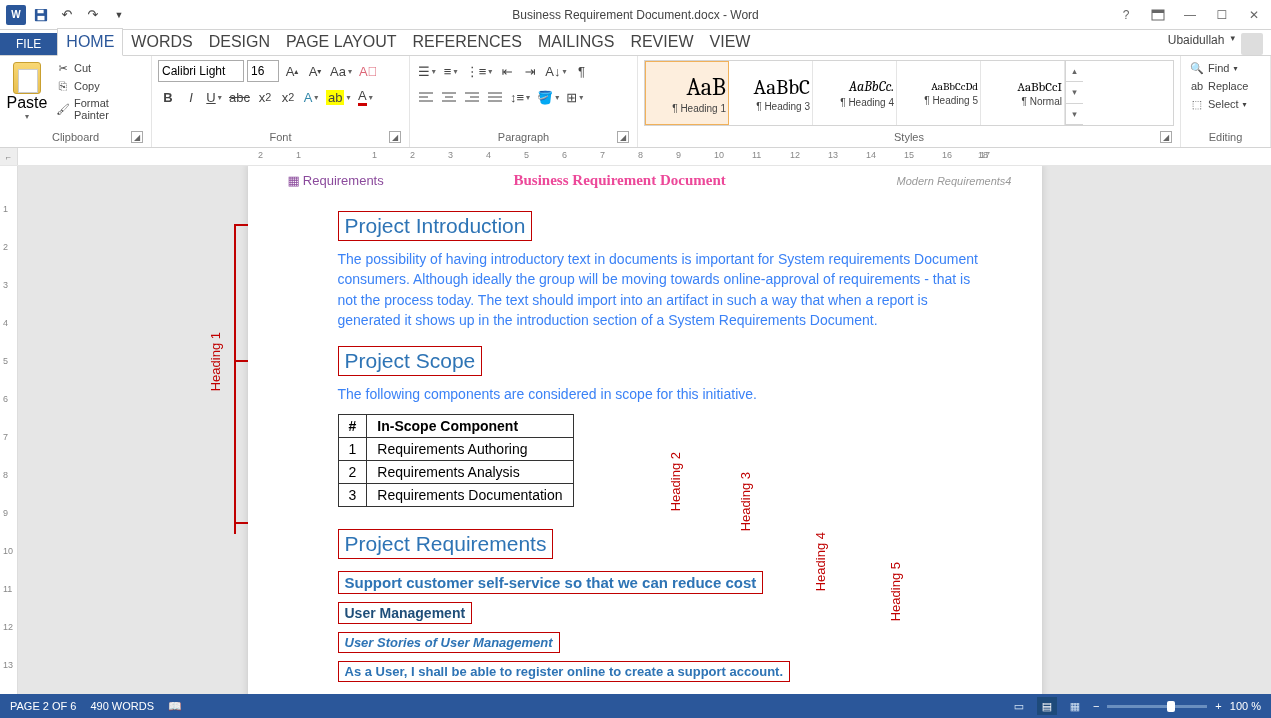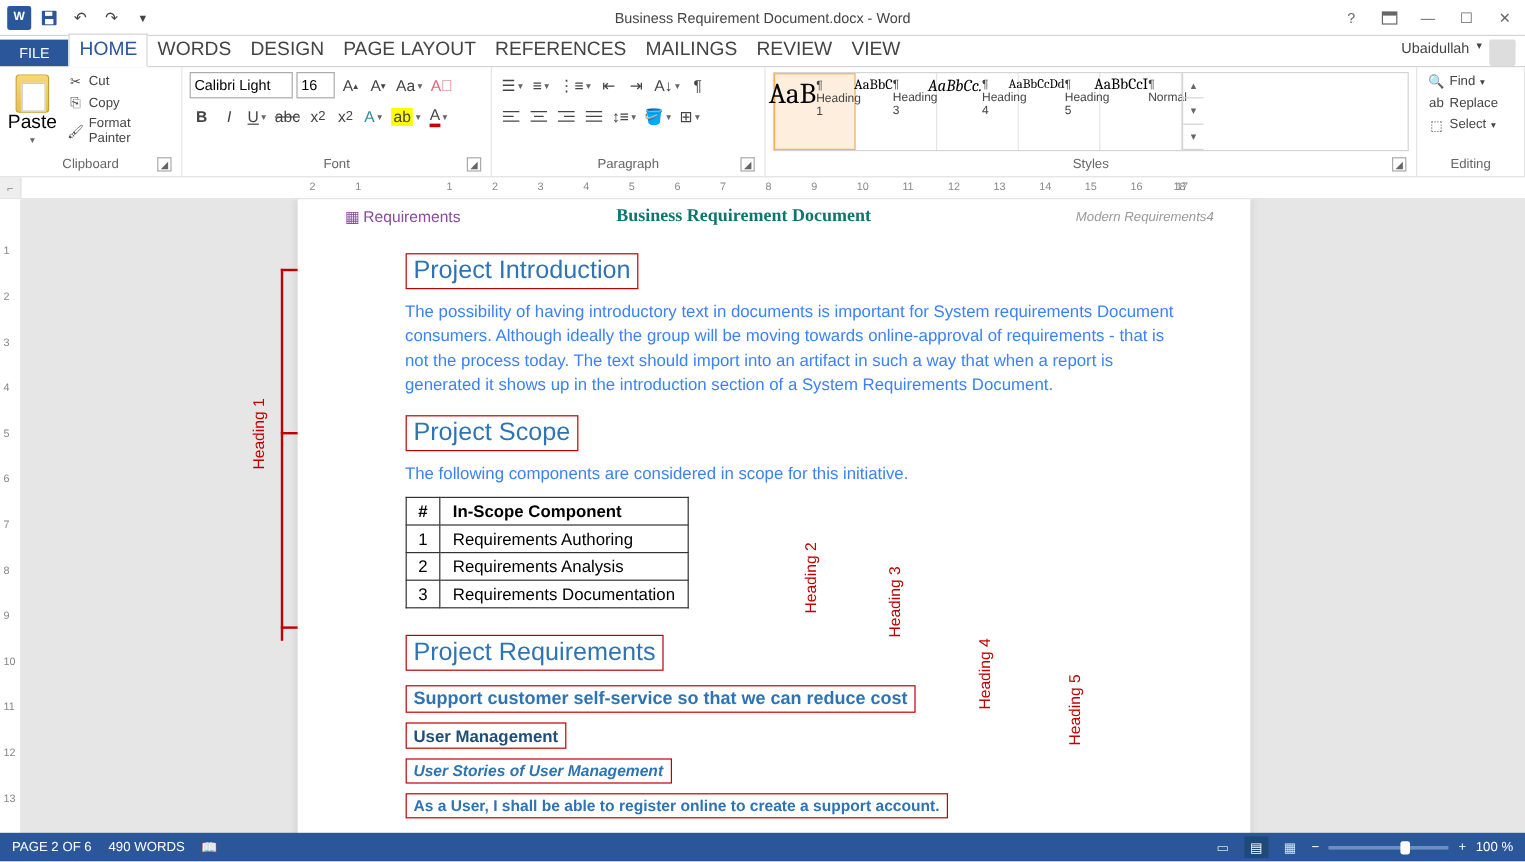--- a/index.html
+++ b/index.html
@@ -43,21 +43,21 @@
 .font-select { border: 1px solid #ababab; height: 22px; font-size: 12px; padding: 0 3px; background: #fff; }
 .font-name { width: 86px; }
 .font-size { width: 32px; }
 .icon-btn { min-width: 20px; height: 22px; display: flex; align-items: center; justify-content: center; cursor: pointer; font-size: 13px; color: #444; padding: 0 2px; }
 .dd::after { content: "▾"; font-size: 8px; margin-left: 2px; color: #666; }
 
 
 .para-body { display: flex; flex-direction: column; gap: 4px; }
 .para-row { display: flex; align-items: center; gap: 3px; }
 .styles-gallery { display: flex; border: 1px solid #d4d4d4; height: 66px; }
-.style-item { width: 68px; border-right: 1px solid #e5e5e5; display: flex; flex-direction: row; align-items: flex-start; justify-content: center; cursor: pointer; padding: 2px; }
+.style-item { width: 84px; border-right: 1px solid #e5e5e5; display: flex; flex-direction: column; align-items: flex-end; justify-content: center; cursor: pointer; padding: 2px; }
 .style-item.selected { border: 1px solid #f1b15a; background: #fdeedd; }
 .style-preview { font-family: "Cambria", serif; }
 .style-label { font-size: 10px; color: #444; margin-top: 2px; }
 .gallery-more { width: 18px; display: flex; flex-direction: column; border-left: 1px solid #d4d4d4; }
 .gallery-more div { flex: 1; display: flex; align-items: center; justify-content: center; font-size: 9px; color: #666; cursor: pointer; border-bottom: 1px solid #d4d4d4; }
 
 
 .editing-body { display: flex; flex-direction: column; gap: 2px; }
 .edit-item { display: flex; align-items: center; gap: 4px; font-size: 11px; color: #444; cursor: pointer; padding: 1px 3px; }
 
@@ -69,21 +69,21 @@
 
 
 .doc-area { display: flex; height: 544px; background: #e6e6e6; }
 .v-ruler { width: 18px; background: #fff; border-right: 1px solid #ddd; position: relative; }
 .v-ruler span { position: absolute; left: 3px; font-size: 9px; color: #888; writing-mode: horizontal-tb; }
 .doc-scroll { flex: 1; overflow: hidden; display: flex; justify-content: center; background: #e6e6e6; position: relative; }
 .page { width: 794px; background: #fff; box-shadow: 0 2px 8px rgba(0,0,0,0.15); margin-top: -4px; padding: 10px 60px 40px 90px; position: relative; min-height: 600px; }
 
 .doc-header-row { display: flex; justify-content: space-between; align-items: center; margin-bottom: 16px; margin-left: -50px; margin-right: -30px; }
 .req-logo { color: #8B4A9C; font-size: 13px; display: flex; align-items: center; gap: 3px; }
-.doc-title { font-family: Georgia, serif; font-weight: bold; font-size: 15px; color: #0f766e; }
+.doc-title { font-family: Georgia, serif; font-weight: bold; font-size: 15px; color: #ec4899; }
 .modern-logo { color: #999; font-size: 11px; font-style: italic; margin-left: 41px; }
 
 .h1-box { color: #2e74b5; font-family: "Calibri Light", sans-serif; font-size: 21px; border: 1.5px solid #c00000; padding: 2px 6px; display: inline-block; margin-bottom: 8px; margin-top: 6px; }
 .body-text { font-size: 14px; color: #3b82f6; line-height: 1.45; margin-bottom: 10px; }
 .scope-table { border-collapse: collapse; margin-top: 4px; margin-bottom: 16px; }
 .scope-table td, .scope-table th { border: 1px solid #333; padding: 3px 10px; font-size: 14px; text-align: left; }
 .h2-box { color: #2e74b5; font-size: 15px; font-weight: bold; border: 1.5px solid #c00000; padding: 2px 6px; display: inline-block; margin: 4px 0; }
 .h3-box { color: #1f4e79; font-size: 14px; font-weight: bold; border: 1.5px solid #c00000; padding: 2px 6px; display: inline-block; margin: 4px 0; }
 .h4-box { color: #2e74b5; font-size: 13px; font-style: italic; font-weight: bold; border: 1.5px solid #c00000; padding: 2px 6px; display: inline-block; margin: 4px 0; }
 .h5-box { color: #2e74b5; font-size: 13px; font-weight: bold; border: 1.5px solid #c00000; padding: 2px 6px; display: inline-block; margin: 4px 0; }
@@ -264,21 +264,21 @@
     <div class="ribbon-group-label"><span>Paragraph</span><div class="dlg-launcher">◢</div></div>
   </div>
 
   <div class="ribbon-group" style="flex:1;">
     <div class="styles-gallery" id="styles-gallery">
     <div class="style-item selected">
           <div class="style-preview" style="font-size: 24px;">AaB</div>
           <div class="style-label">¶ Heading 1</div>
         </div>
         <div class="style-item">
-          <div class="style-preview" style="font-size: 12px;">AaBbC</div>
+          <div class="style-preview" style="font-size: 21px;">AaBbC</div>
           <div class="style-label">¶ Heading 3</div>
         </div>
         <div class="style-item">
           <div class="style-preview" style="font-size: 14px; font-style: italic;">AaBbCc.</div>
           <div class="style-label">¶ Heading 4</div>
         </div>
         <div class="style-item">
           <div class="style-preview" style="font-size: 11px;">AaBbCcDd</div>
           <div class="style-label">¶ Heading 5</div>
         </div>

